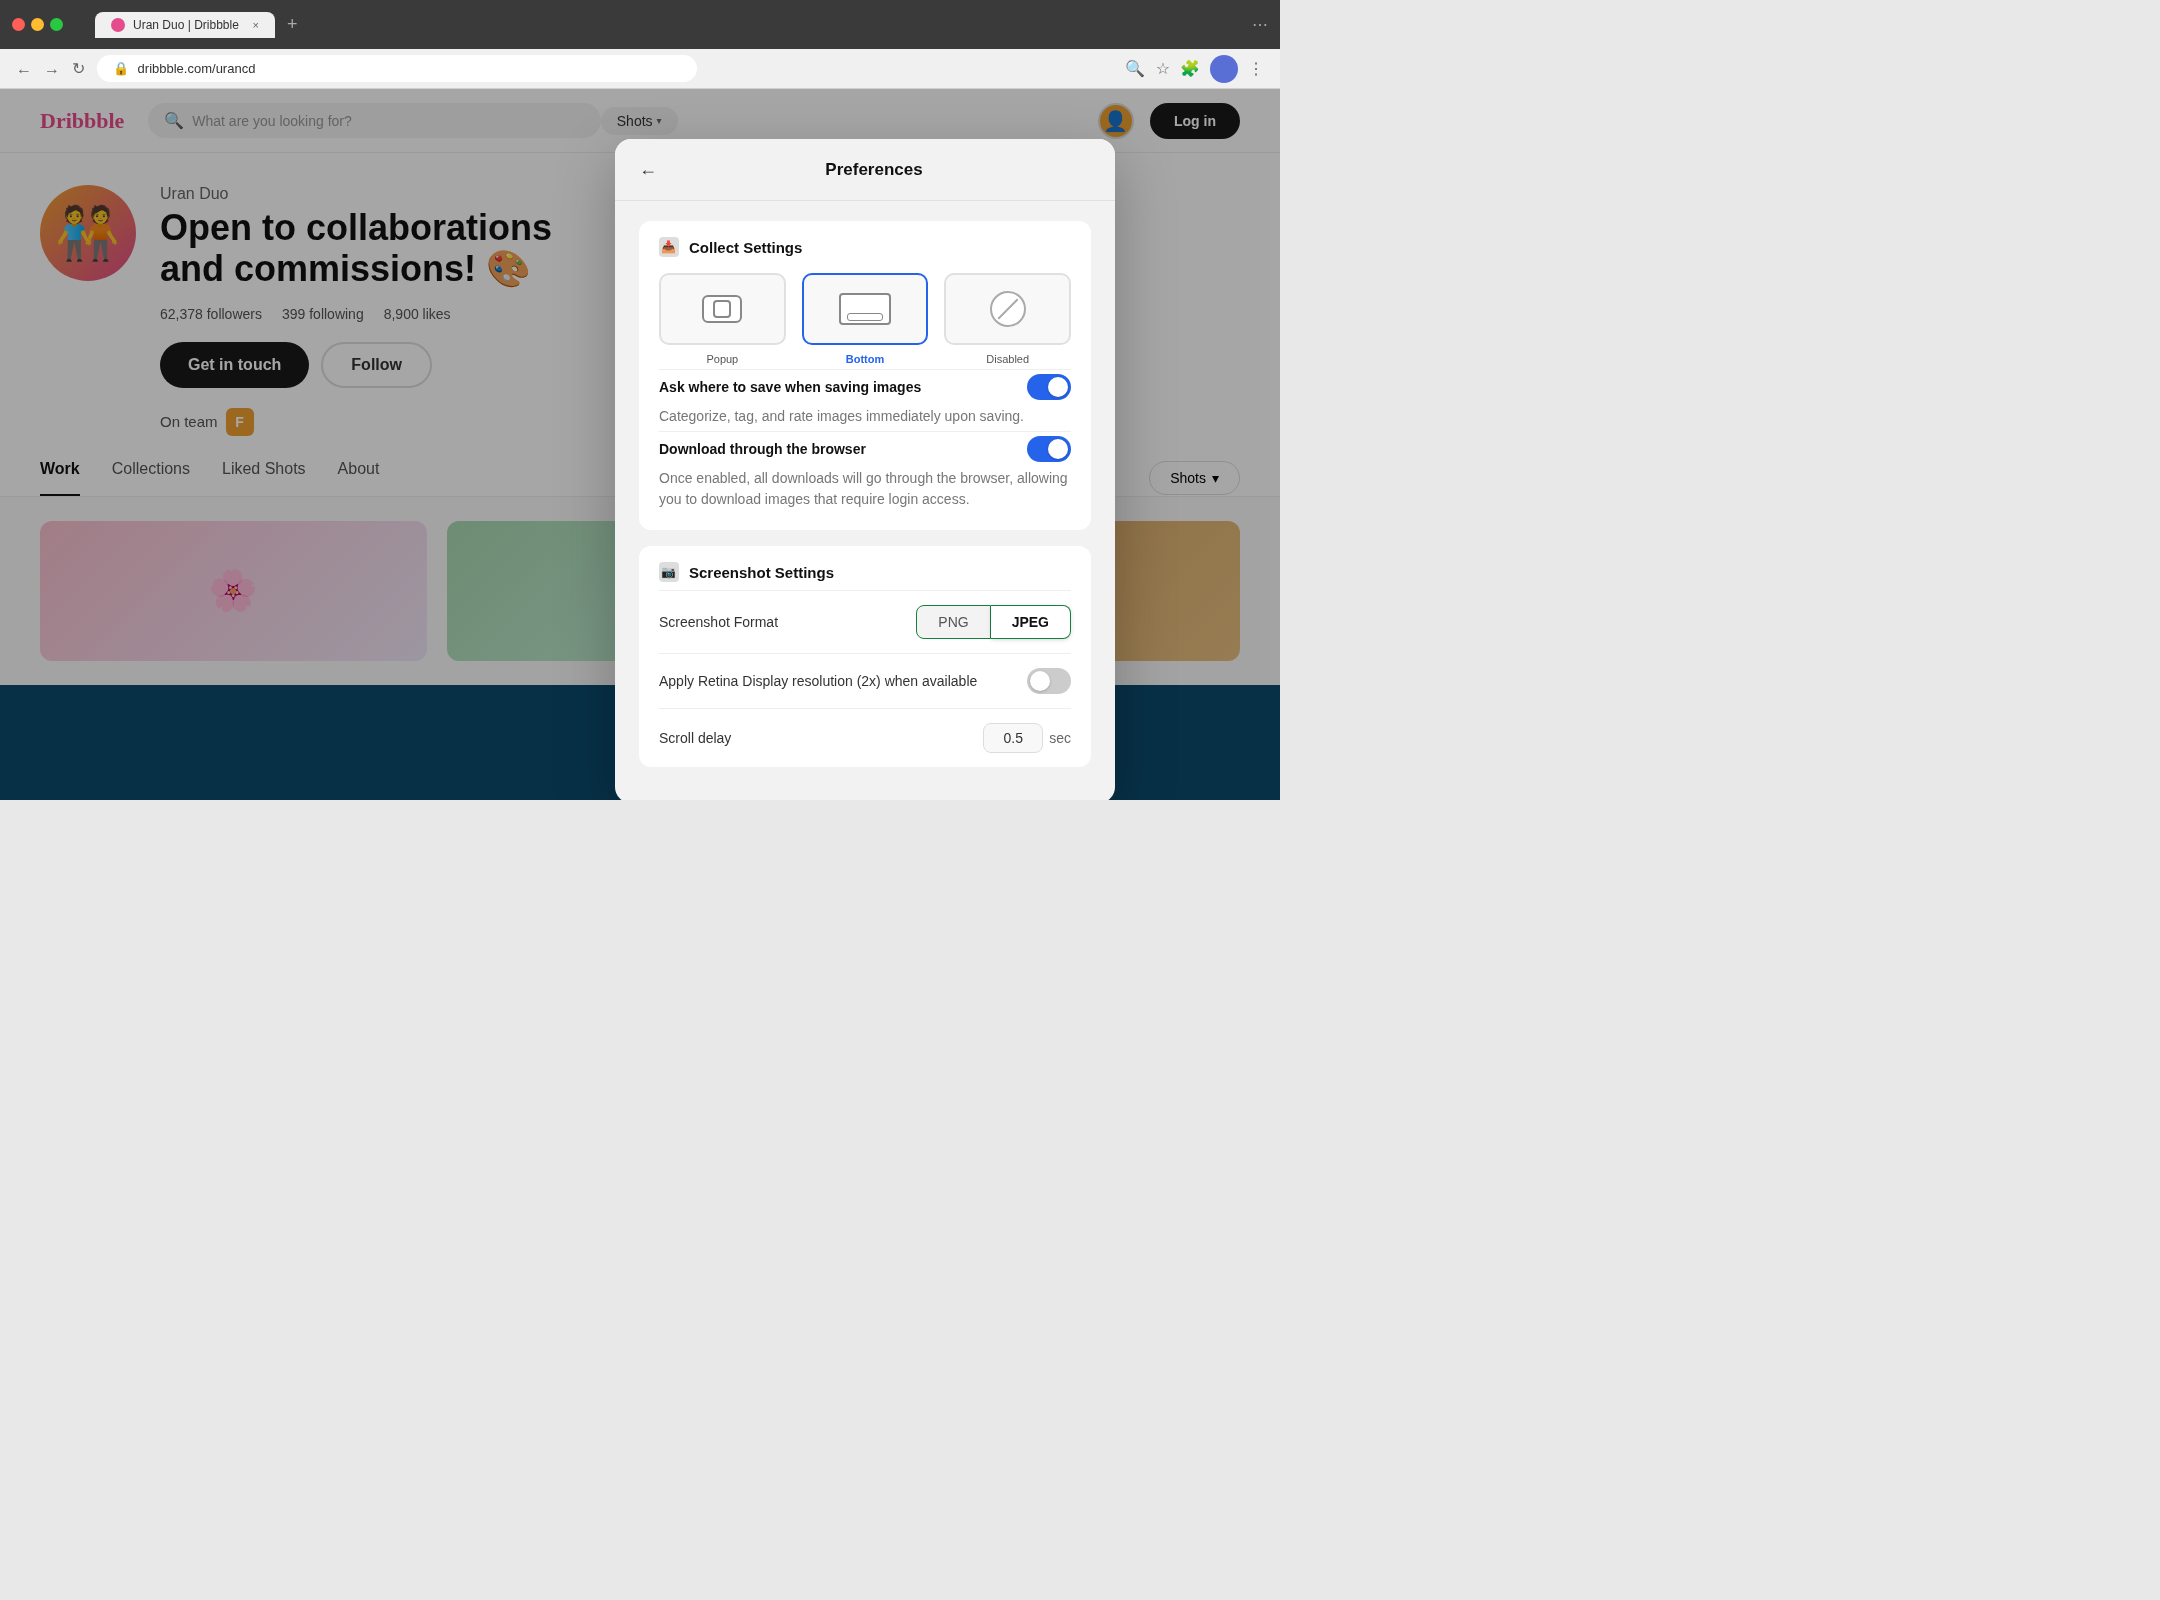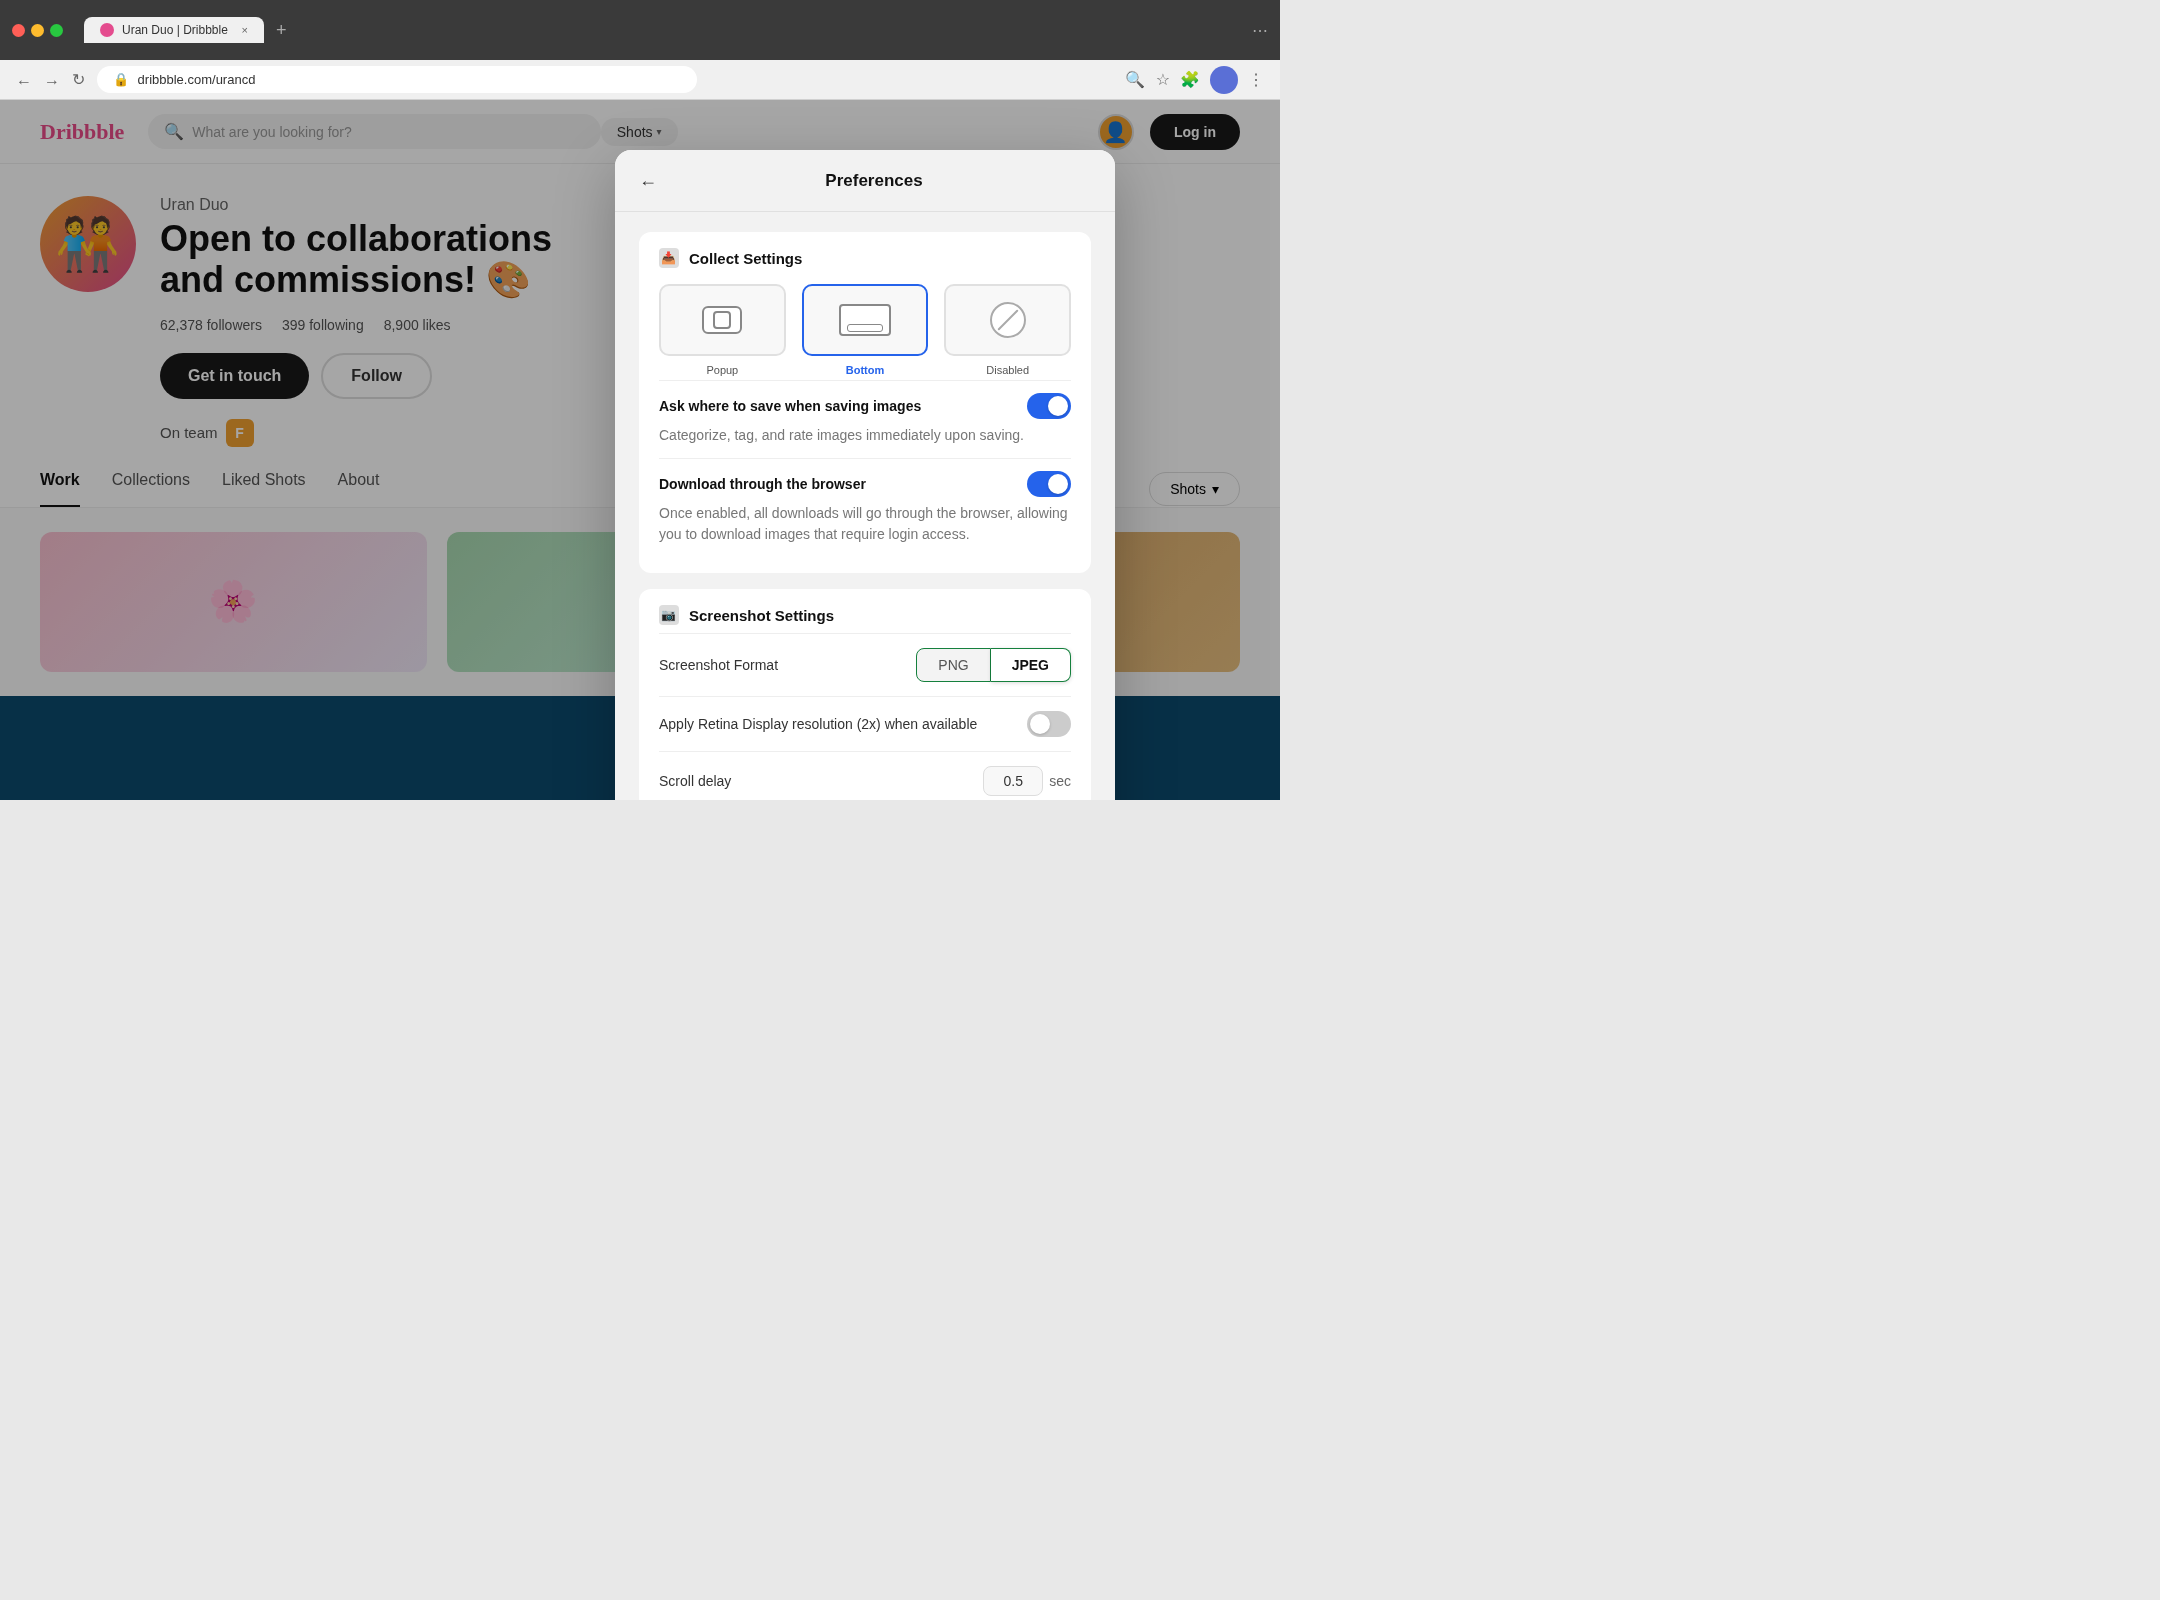--- a/index.html
+++ b/index.html
@@ -1,19 +1,19 @@
 <!DOCTYPE html>
 <html><head>
   <meta charset="utf-8">
   <style>
     * { box-sizing: border-box; margin: 0; padding: 0; }
     body { font-family: -apple-system, BlinkMacSystemFont, 'Segoe UI', sans-serif; background: #e8e8e8; width: 1280px; height: 800px; overflow: hidden; }
 
     
-    .browser-chrome { background: #3a3a3a; width: 100%; height: 60px; display: flex; align-items: center; padding: 0 12px; gap: 13px; text-align: center; }
+    .browser-chrome { background: #3a3a3a; width: 100%; height: 49px; display: flex; align-items: center; padding: 0 12px; gap: 24px; text-align: center; }
     .traffic-lights { display: flex; gap: 6px; align-items: center; }
     .tl { width: 13px; height: 13px; border-radius: 50%; }
     .tl-red { background: #ff5f57; }
     .tl-yellow { background: #febc2e; }
     .tl-green { background: #28c840; }
     .tab-bar { display: flex; align-items: center; flex: 1; gap: 8px; margin-left: 8px; }
     .tab-active { background: #f0f0f0; border-radius: 8px 8px 0 0; padding: 6px 16px; display: flex; align-items: center; gap: 8px; font-size: 12px; color: #333; min-width: 180px; }
     .tab-favicon { width: 14px; height: 14px; background: #e44c8e; border-radius: 50%; }
     .tab-close { margin-left: auto; color: #666; font-size: 11px; cursor: pointer; }
     .tab-new { color: #aaa; font-size: 18px; cursor: pointer; margin-left: 4px; }
@@ -100,21 +100,21 @@
 
     
     .bottom-icon { width: 52px; height: 32px; border: 2px solid #888; border-radius: 4px; background: white; display: flex; flex-direction: column; justify-content: flex-end; align-items: center; padding-bottom: 2px; }
     .bottom-bar { width: 36px; height: 8px; border: 1.5px solid #888; border-radius: 3px; background: white; }
 
     
     .disabled-icon { width: 36px; height: 36px; border-radius: 50%; border: 2px solid #aaa; background: white; display: flex; align-items: center; justify-content: center; }
     .disabled-line { width: 28px; height: 2px; background: #aaa; transform: rotate(-45deg); border-radius: 2px; }
 
     
-    .toggle-row { padding: 12px 0; border-top: 1px solid #eee; }
+    .toggle-row { padding: 4px 0; border-top: 1px solid #eee; }
     .toggle-row:first-of-type { border-top: none; }
     .toggle-header { display: flex; justify-content: space-between; align-items: center; margin-bottom: 6px; }
     .toggle-label { font-size: 14px; font-weight: 600; color: #111; }
     .toggle-desc { font-size: 14px; color: #777; line-height: 1.5; }
     .toggle { width: 44px; height: 26px; border-radius: 13px; background: #2563eb; position: relative; cursor: pointer; flex-shrink: 0; }
     .toggle.off { background: #ccc; }
     .toggle::after { content: ''; position: absolute; top: 3px; right: 3px; width: 20px; height: 20px; background: white; border-radius: 50%; box-shadow: 0 1px 3px rgba(0,0,0,0.2); }
     .toggle.off::after { right: auto; left: 3px; }
 
     

